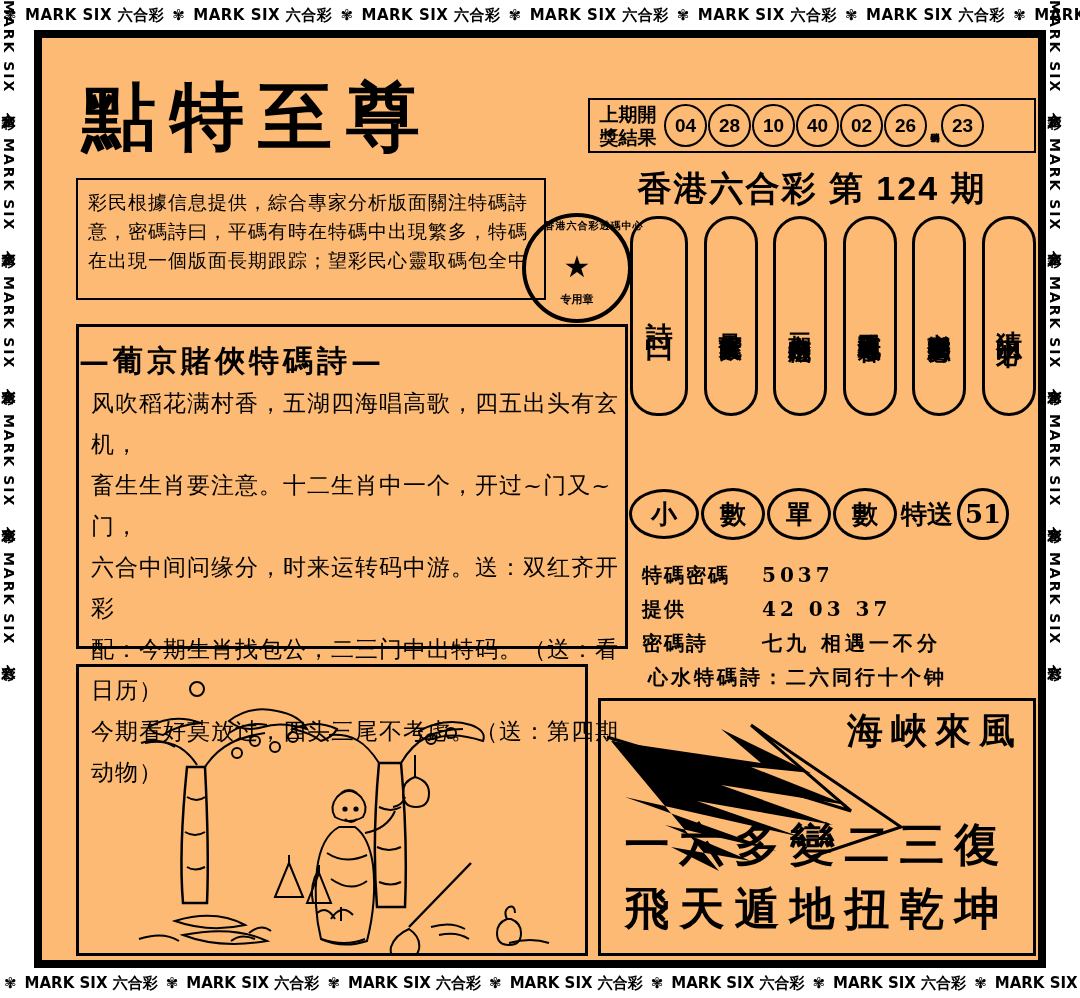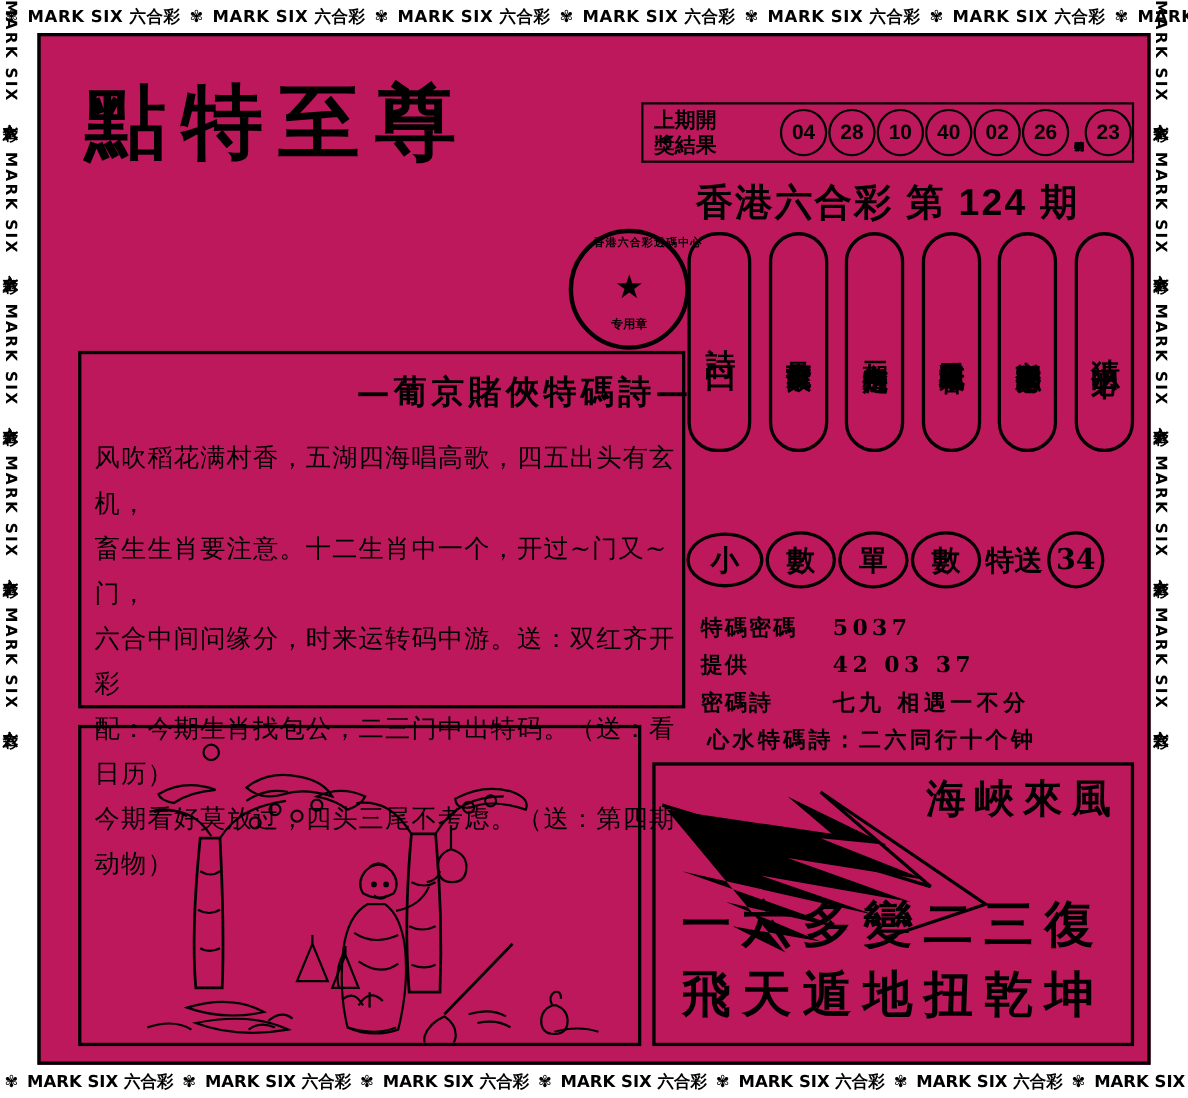--- a/index.html
+++ b/index.html
@@ -10,37 +10,37 @@
   .band{position:absolute;font-weight:bold;white-space:nowrap;overflow:hidden;display:flex;align-items:center;}
   .band-top{left:0;top:0;width:1080px;height:30px;font-size:15px;letter-spacing:.5px;}
   .band-bottom{left:0;bottom:0;width:1080px;height:30px;font-size:15px;}
   .band-left{left:0;top:0;width:34px;height:998px;}
   .band-right{right:0;top:0;width:34px;height:998px;}
   .band-h span{margin:0 4px;}
   .flower{font-size:15px;}
   .vband-inner{writing-mode:vertical-rl;text-orientation:mixed;font-size:14px;font-weight:bold;height:998px;display:flex;align-items:center;justify-content:flex-start;letter-spacing:2px;}
 
   
-  .frame{position:absolute;left:34px;top:30px;width:1012px;height:938px;border:3px solid #000000;box-sizing:border-box;background:#be185d;}
+  .frame{position:absolute;left:34px;top:30px;width:1012px;height:938px;border:8px solid #000000;box-sizing:border-box;background:#fdba74;}
 
   
   .title{position:absolute;left:40px;top:28px;width:470px;height:100px;font-family:"DejaVu Serif","Liberation Serif",serif;font-weight:bold;font-size:74px;letter-spacing:14px;line-height:100px;white-space:nowrap;}
 
   
   .intro{position:absolute;left:34px;top:140px;width:470px;height:122px;border:2px solid #000;box-sizing:border-box;padding:8px 10px;font-family:"DejaVu Serif","Liberation Serif",serif;font-size:19px;line-height:29px;letter-spacing:1px;}
 
   
   .stamp{position:absolute;left:480px;top:175px;width:110px;height:110px;}
   .stamp .ell{position:absolute;inset:0;border:4px solid #000;border-radius:50%;}
   .stamp .star{position:absolute;left:50%;top:50%;transform:translate(-50%,-54%);font-size:30px;line-height:1;}
   .stamp .topt{position:absolute;left:0;top:6px;width:100%;text-align:center;font-size:10px;font-weight:bold;letter-spacing:1px;padding-left:17px;}
   .stamp .bott{position:absolute;left:0;bottom:16px;width:100%;text-align:center;font-size:11px;font-weight:bold;}
 
   
-  .lastdraw{position:absolute;left:546px;top:60px;width:448px;height:55px;border:2px solid #000;box-sizing:border-box;display:flex;align-items:center;padding-left:6px;justify-content:space-between;}
+  .lastdraw{position:absolute;left:546px;top:60px;width:448px;height:55px;border:2px solid #000;box-sizing:border-box;display:flex;align-items:center;padding-left:6px;}
   .ld-label{font-family:"DejaVu Serif","Liberation Serif",serif;font-size:19px;line-height:23px;font-weight:bold;width:64px;text-align:center;}
   .ld-balls{display:flex;align-items:center;gap:1px;margin-left:4px;}
   .ball{width:39px;height:39px;border:2px solid #000;border-radius:50%;display:flex;align-items:center;justify-content:center;font-weight:bold;font-size:19px;font-family:"Liberation Sans",sans-serif;}
   .ld-sp{font-size:9px;line-height:11px;writing-mode:vertical-rl;text-orientation:upright;margin:0 0 0 1px;font-weight:bold;letter-spacing:0;}
 
   
   .issue{position:absolute;left:546px;top:128px;width:448px;text-align:center;font-family:Liberation Sans, sans-serif;font-weight:bold;font-size:34px;letter-spacing:2px;}
 
   
   .caps{position:absolute;left:588px;top:178px;width:406px;height:208px;display:flex;justify-content:space-between;}
@@ -62,22 +62,22 @@
 
   
   .codes{position:absolute;left:600px;top:520px;width:400px;font-family:"DejaVu Serif","Liberation Serif",serif;font-weight:bold;font-size:20px;line-height:34px;}
   .cl{display:flex;}
   .cl .k{width:120px;letter-spacing:2px;}
   .cl .v{letter-spacing:4px;}
   .cl2{margin-left:6px;letter-spacing:3px;}
 
   
   .poembox{position:absolute;left:34px;top:286px;width:552px;height:325px;border:3px solid #000;box-sizing:border-box;}
-  .poemhead{position:absolute;left:0;top:14px;width:100%;text-align:right;font-family:"DejaVu Serif","Liberation Serif",serif;font-weight:bold;font-size:30px;letter-spacing:4px;margin-left:10px;}
-  .poembody{position:absolute;left:12px;top:56px;width:530px;font-family:"DejaVu Serif","Liberation Serif",serif;font-size:23px;line-height:41px;letter-spacing:1px;margin-top:19px;}
+  .poemhead{position:absolute;left:0;top:14px;width:100%;text-align:left;font-family:"DejaVu Serif","Liberation Serif",serif;font-weight:bold;font-size:30px;letter-spacing:4px;}
+  .poembody{position:absolute;left:12px;top:56px;width:530px;font-family:"DejaVu Serif","Liberation Serif",serif;font-size:23px;line-height:41px;letter-spacing:1px;}
 
   
   .picbox{position:absolute;left:34px;top:626px;width:512px;height:292px;border:3px solid #000;box-sizing:border-box;overflow:hidden;}
 
   
   .windbox{position:absolute;left:556px;top:660px;width:438px;height:258px;border:3px solid #000;box-sizing:border-box;overflow:hidden;}
   .windtitle{position:absolute;right:10px;top:6px;font-family:"DejaVu Serif","Liberation Serif",serif;font-weight:bold;font-size:36px;letter-spacing:8px;}
   .windlines{position:absolute;left:0;top:112px;width:100%;text-align:center;font-family:"DejaVu Serif","Liberation Serif",serif;font-weight:bold;font-size:45px;letter-spacing:10px;line-height:64px;}
 </style>
 </head>
@@ -124,20 +124,21 @@
   </div>
 
   <div class="band band-right">
     <div class="vband-inner">MARK SIX 六合彩 ✾ MARK SIX 六合彩 ✾ MARK SIX 六合彩 ✾ MARK SIX 六合彩 ✾ MARK SIX 六合彩</div>
   </div>
 
   <div class="frame">
 
     <div class="title">點特至尊</div>
 
+    <div class="intro">彩民根據信息提供，綜合專家分析版面關注特碼詩意，密碼詩曰，平碼有時在特碼中出現繁多，特碼在出現一個版面長期跟踪；望彩民心靈取碼包全中</div>
 
     <div class="stamp">
       <div class="ell"></div>
       <div class="topt">香港六合彩透碼中心</div>
       <div class="star">★</div>
       <div class="bott">专用章</div>
     </div>
 
     <div class="lastdraw">
       <div class="ld-label">上期開獎結果</div>
@@ -176,21 +177,21 @@
         </div>
       </div>
 
 
     <div class="row-xiao">
       <div class="oval ov-a">小</div>
       <div class="oval ov-b">數</div>
       <div class="oval ov-b">單</div>
       <div class="oval ov-b">數</div>
       <div class="txt">特送</div>
-      <div class="oval ov-c">34</div>
+      <div class="oval ov-c">51</div>
     </div>
 
     <div class="codes" id="codes">
         <div class="cl">
           <span class="k">特碼密碼</span>
           <span class="v">5037</span>
         </div>
         <div class="cl">
           <span class="k">提供</span>
           <span class="v">42  03  37</span>

